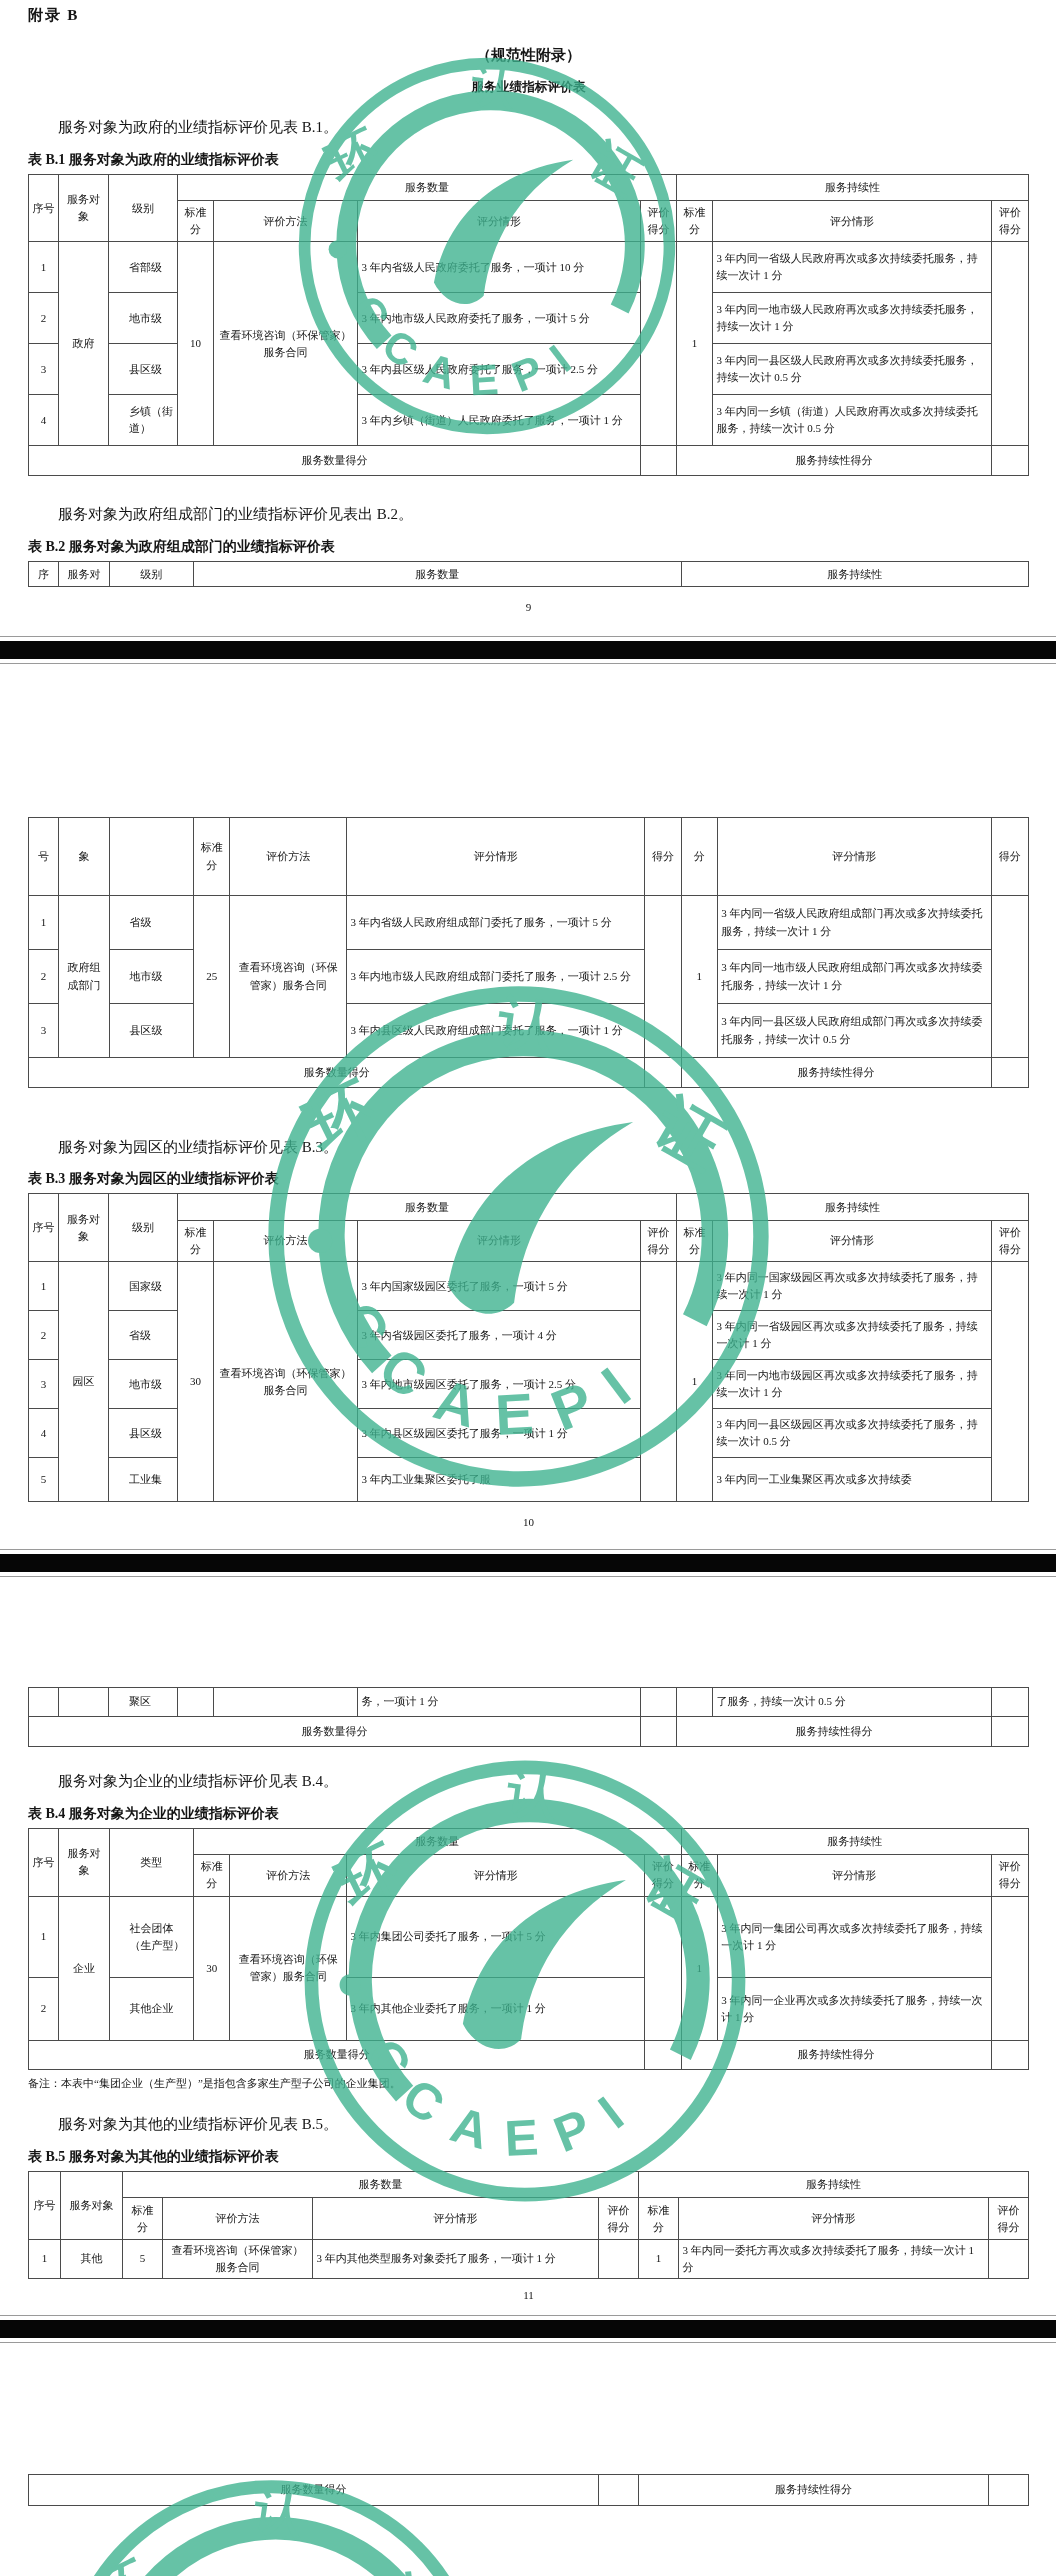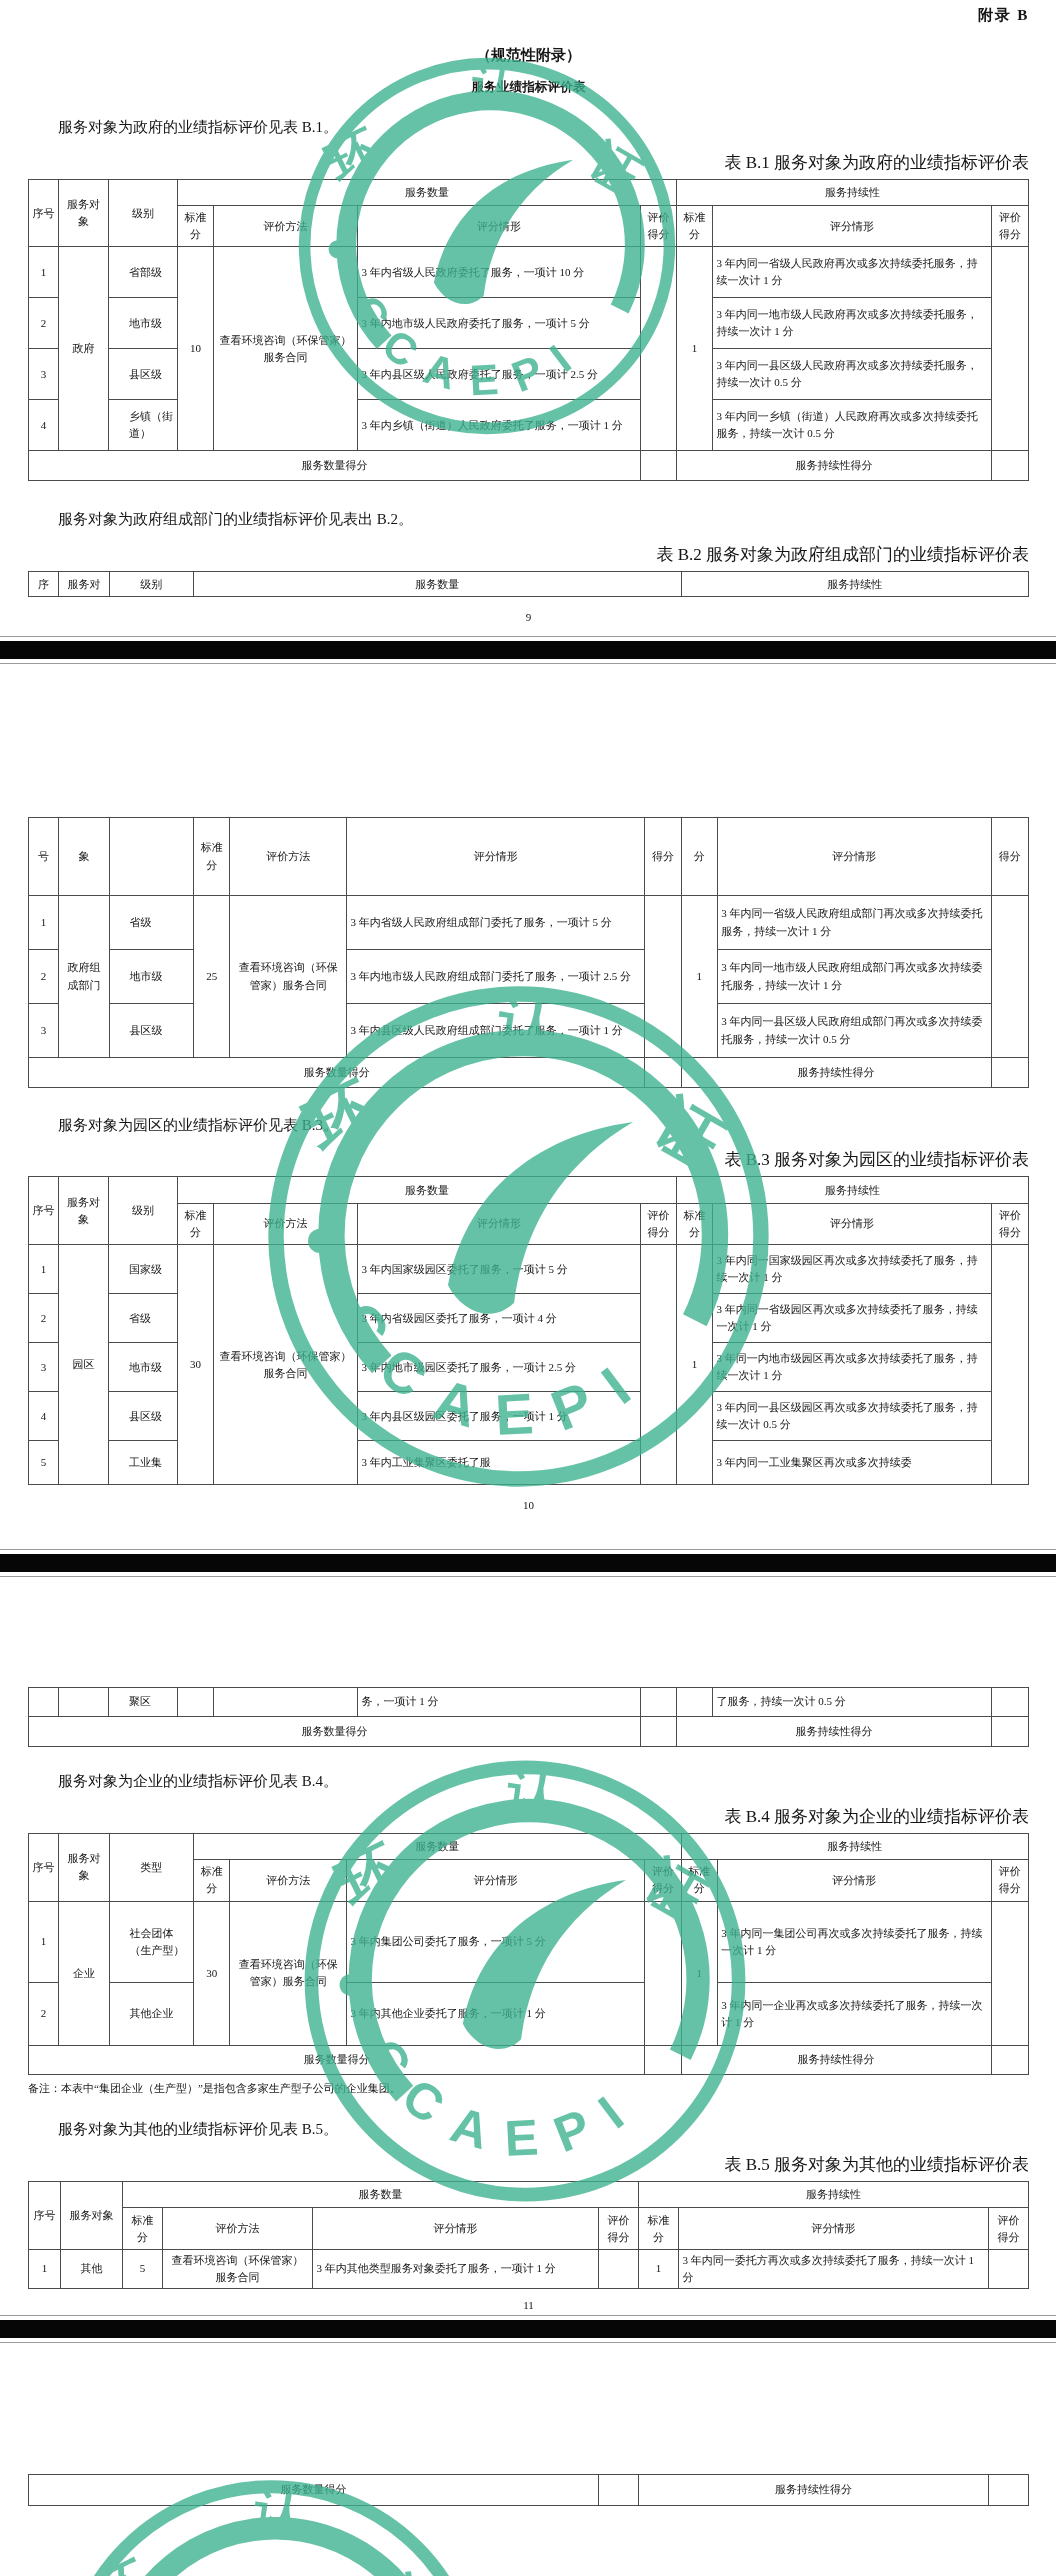--- a/index.html
+++ b/index.html
@@ -2,25 +2,25 @@
 <html style="font-size:13.6px"><head>
 <meta charset="utf-8">
 <style>
   html,body{margin:0;padding:0;}
   body{
     width:1056px;height:2576px;position:relative;background:#fff;overflow:hidden;
     font-family:"Liberation Serif","DejaVu Serif",serif;color:#151515;
   }
   .page{position:relative;background:#fff;}
   .content{margin:0 27px 0 28px;}
-  .doc-title{font-size:15.2px;font-weight:bold;text-align:right;padding-top:5.1px;letter-spacing:1.7px;}
+  .doc-title{font-size:15.2px;font-weight:bold;text-align:left;padding-top:5.1px;letter-spacing:1.7px;}
   .doc-subtitle{font-size:15px;font-weight:bold;text-align:center;margin-top:20.3px;}
   .doc-heading{font-size:12.7px;font-weight:bold;text-align:center;margin-top:13.6px;}
   .intro{font-size:15px;text-indent:2em;margin:22px 0 0 0;}
-  .tbl-caption{font-size:17px;font-weight:normal;text-align:right;margin:13.6px 0 5.1px 0;}
+  .tbl-caption{font-size:14px;font-weight:bold;text-align:left;margin:13.6px 0 5.1px 0;}
   table{width:100%;border-collapse:collapse;table-layout:fixed;font-size:11px;}
   td{border:0.8px solid #4b4b4b;padding:1.7px 3.4px;text-align:center;vertical-align:middle;line-height:1.55;word-break:break-all;}
   td.tl{text-align:left;}
   td.lvl{text-align:left;padding-left:20px;}
   
   col.c1{width:3%}col.c2{width:5%}col.c3{width:6.9%}col.c4{width:3.6%}col.c5{width:14.4%}
   col.c6{width:28.3%}col.c7{width:3.6%}col.c8{width:3.6%}col.c9{width:27.9%}col.c10{width:3.7%}
   table.alt col.c3{width:8.4%}
   table.alt col.c5{width:11.6%}
   table.alt col.c6{width:29.6%}
@@ -244,21 +244,21 @@
       </tr>
       <tr class="foot">
         <td colspan="6">服务数量得分</td>
         <td></td>
         <td colspan="2">服务持续性得分</td>
         <td></td>
       </tr>
     </tbody>
       </table>
 
-    <p class="intro" style="margin-top:28px">服务对象为园区的业绩指标评价见表 B.3。</p>
+    <p class="intro" style="margin-top:50px">服务对象为园区的业绩指标评价见表 B.3。</p>
     <div class="tbl-caption">表 B.3  服务对象为园区的业绩指标评价表</div>
 
     <table>
       <colgroup>
         <col class="c1">
           <col class="c2">
           <col class="c3">
           <col class="c4">
           <col class="c5">
         <col class="c6">

